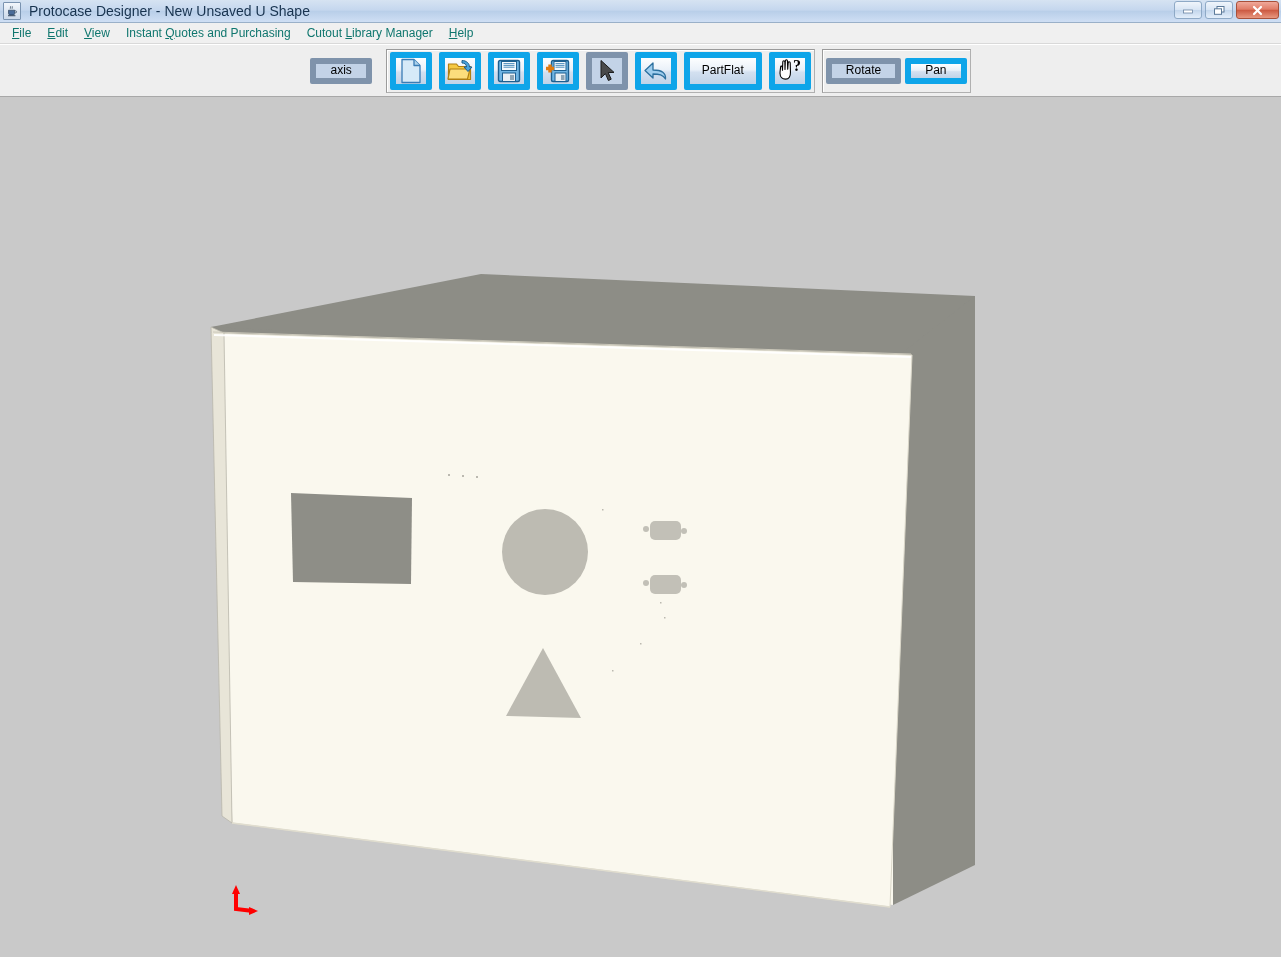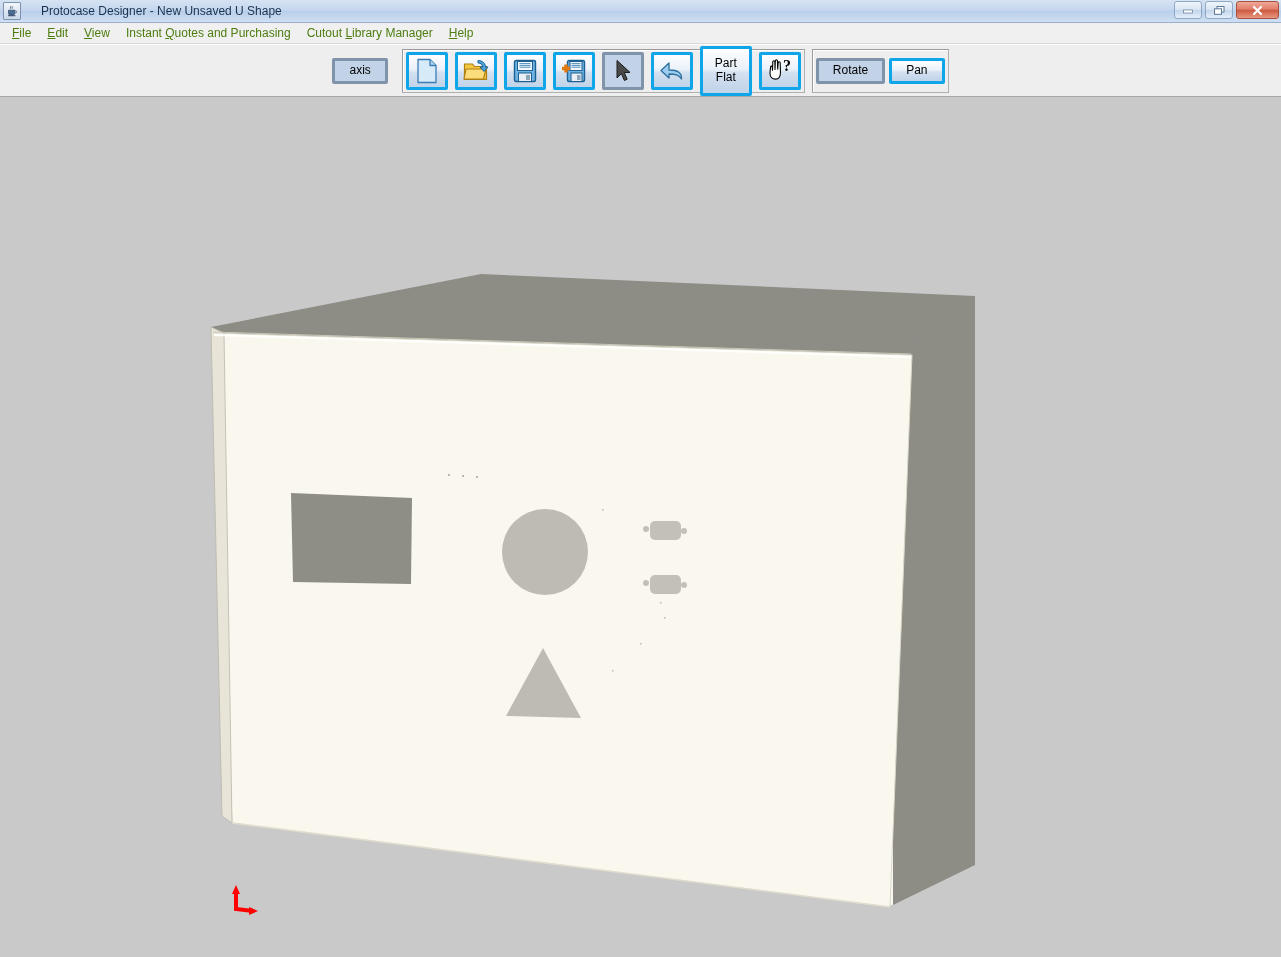--- a/index.html
+++ b/index.html
@@ -33,23 +33,23 @@
   }
   .tb-icon {
     width: 16px; height: 16px;
     margin-left: 3px;
     border: 1px solid #7a93b0;
     background: linear-gradient(to bottom,#f2f6fb,#cbd9ea);
     border-radius: 1px;
     display: flex; align-items: center; justify-content: center;
   }
   .tb-title {
-    font-size: 12px;
+    font-size: 14px;
     color: #18334f;
-    margin-left: 20px;
+    margin-left: 8px;
     font-weight: normal;
     white-space: nowrap;
   }
   .tb-buttons {
     position: absolute;
     right: 2px; top: 1px;
     display: flex;
     gap: 3px;
   }
   .tb-btn {
@@ -72,21 +72,21 @@
     height: 20px;
     flex: 0 0 20px;
     background: #f0f0f0;
     display: flex;
     align-items: center;
     padding-left: 4px;
     border-bottom: 1px solid #d9d9d9;
   }
   .menu-item {
     font-size: 12px;
-    color: #4d7c0f;
+    color: #0f766e;
     padding: 2px 8px;
     cursor: default;
     white-space: nowrap;
   }
   .mn { text-decoration: underline; }
 
   
   .toolbar {
     height: 51px;
     flex: 0 0 51px;
@@ -110,38 +110,38 @@
     border-left-color: #9b9b9b;
     background: #eeeeee;
     padding: 1px 3px;
     box-sizing: border-box;
     height: 44px;
     box-shadow: inset 1px 1px 0 #ffffff;
   }
   .btn {
     font-size: 12px;
     color: #000;
-    border: 3px solid #0ea5e9;
+    border: 6px solid #0ea5e9;
     border-radius: 2px;
     background: linear-gradient(to bottom,#fdfeff 0%,#eaf1f9 45%,#d3e0f0 55%,#c0d3e8 100%);
     box-sizing: border-box;
     display: flex;
     align-items: center;
     justify-content: center;
     cursor: default;
     text-align: left;
     line-height: 1.15;
   }
   .btn.sel {
     background: #c3d3e7;
     border-color: #7f93ab;
   }
   .btn.txt { height: 26px; padding: 0 14px; }
   .btn.icon { width: 42px; height: 38px; }
-  .btn.tall { height: 50px; padding: 4px 12px; flex-direction: column; }
+  .btn.tall { height: 38px; padding: 4px 12px; flex-direction: row; }
   .sep-space { width: 7px; }
 
   
   .viewport {
     flex: 1 1 auto;
     background: #c9c9c9;
     position: relative;
     overflow: hidden;
   }
   .viewport svg { display:block; }

